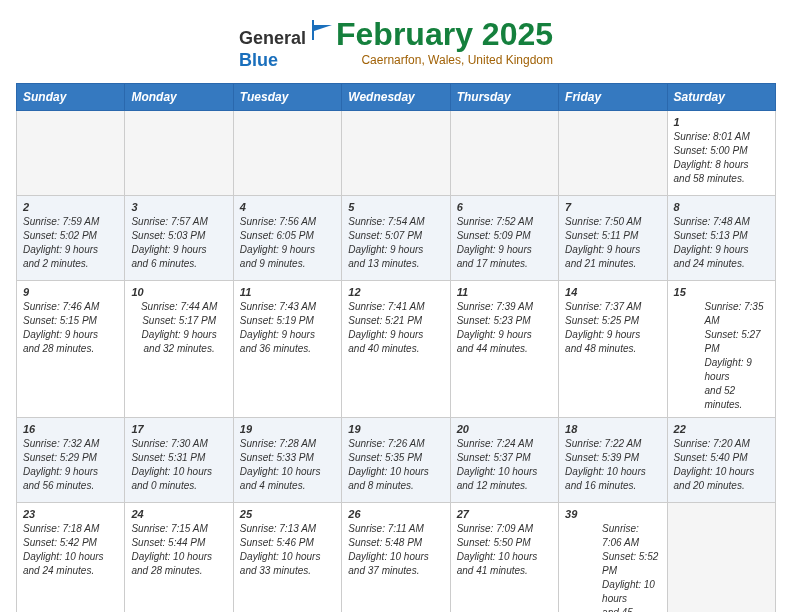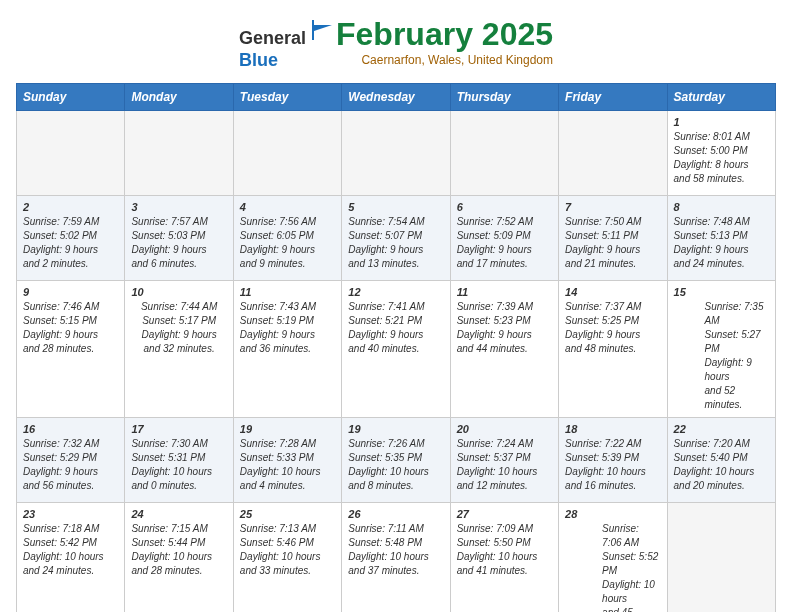--- a/index.html
+++ b/index.html
@@ -334,21 +334,21 @@
 and 37 minutes.</div>
         </td>
         <td>
           <span class="day-num">27</span>
           <div class="day-detail" style="white-space: pre-line;">Sunrise: 7:09 AM
 Sunset: 5:50 PM
 Daylight: 10 hours
 and 41 minutes.</div>
         </td>
         <td>
-          <span class="day-num">28</span>
+          <span class="day-num">39</span>
           <div class="day-detail" style="white-space: pre-line; margin-left: 37px;">Sunrise: 7:06 AM
 Sunset: 5:52 PM
 Daylight: 10 hours
 and 45 minutes.</div>
         </td>
         <td class="empty"></td>
       </tr>
     </tbody>
 </table>
 

